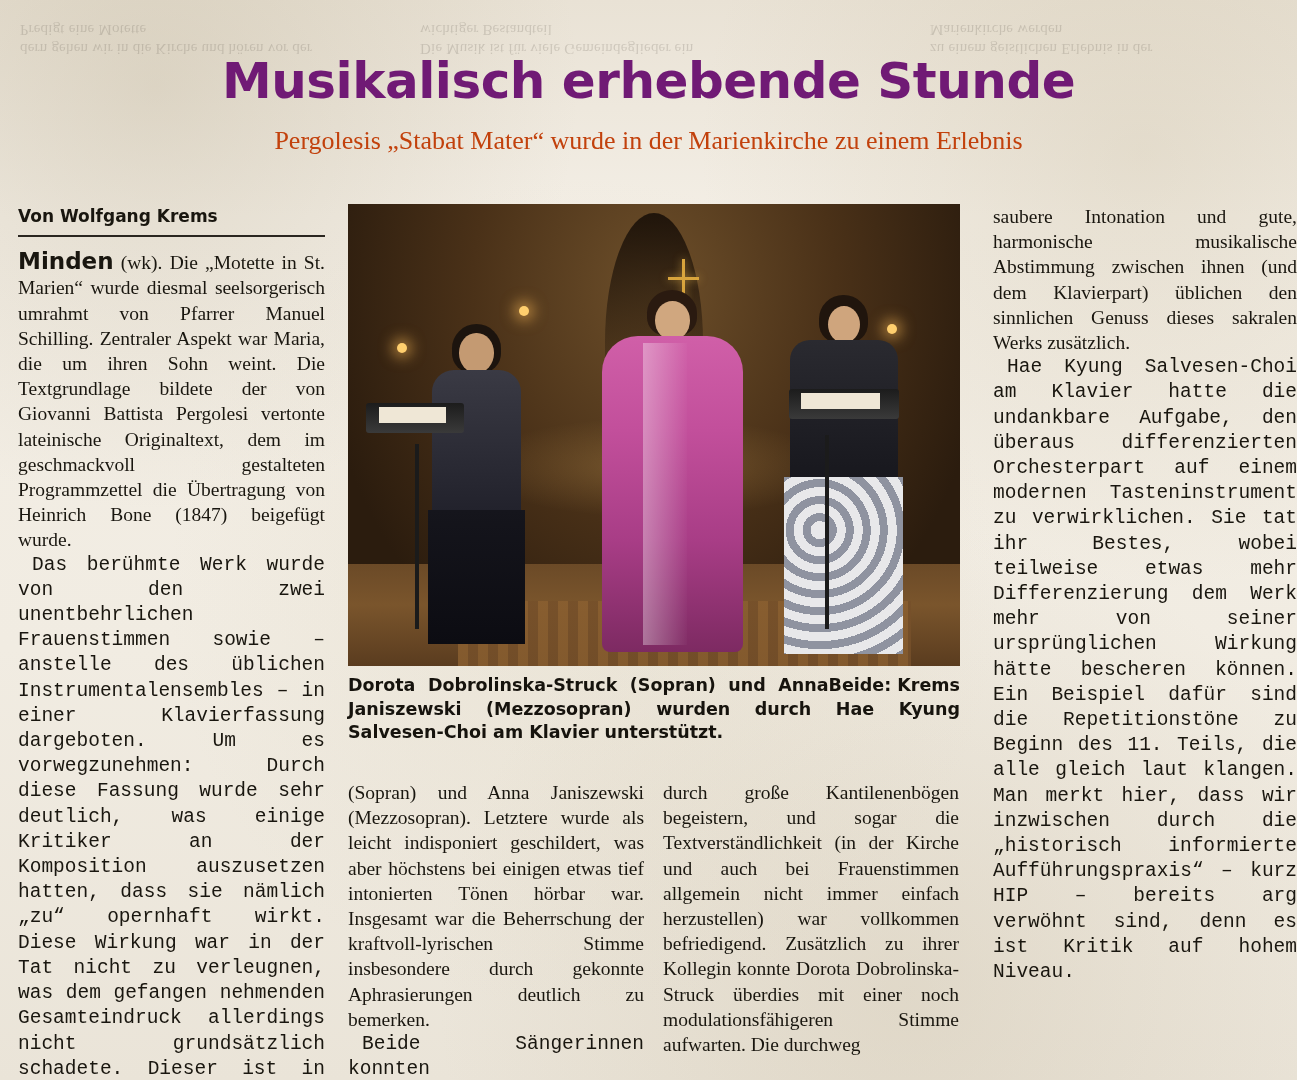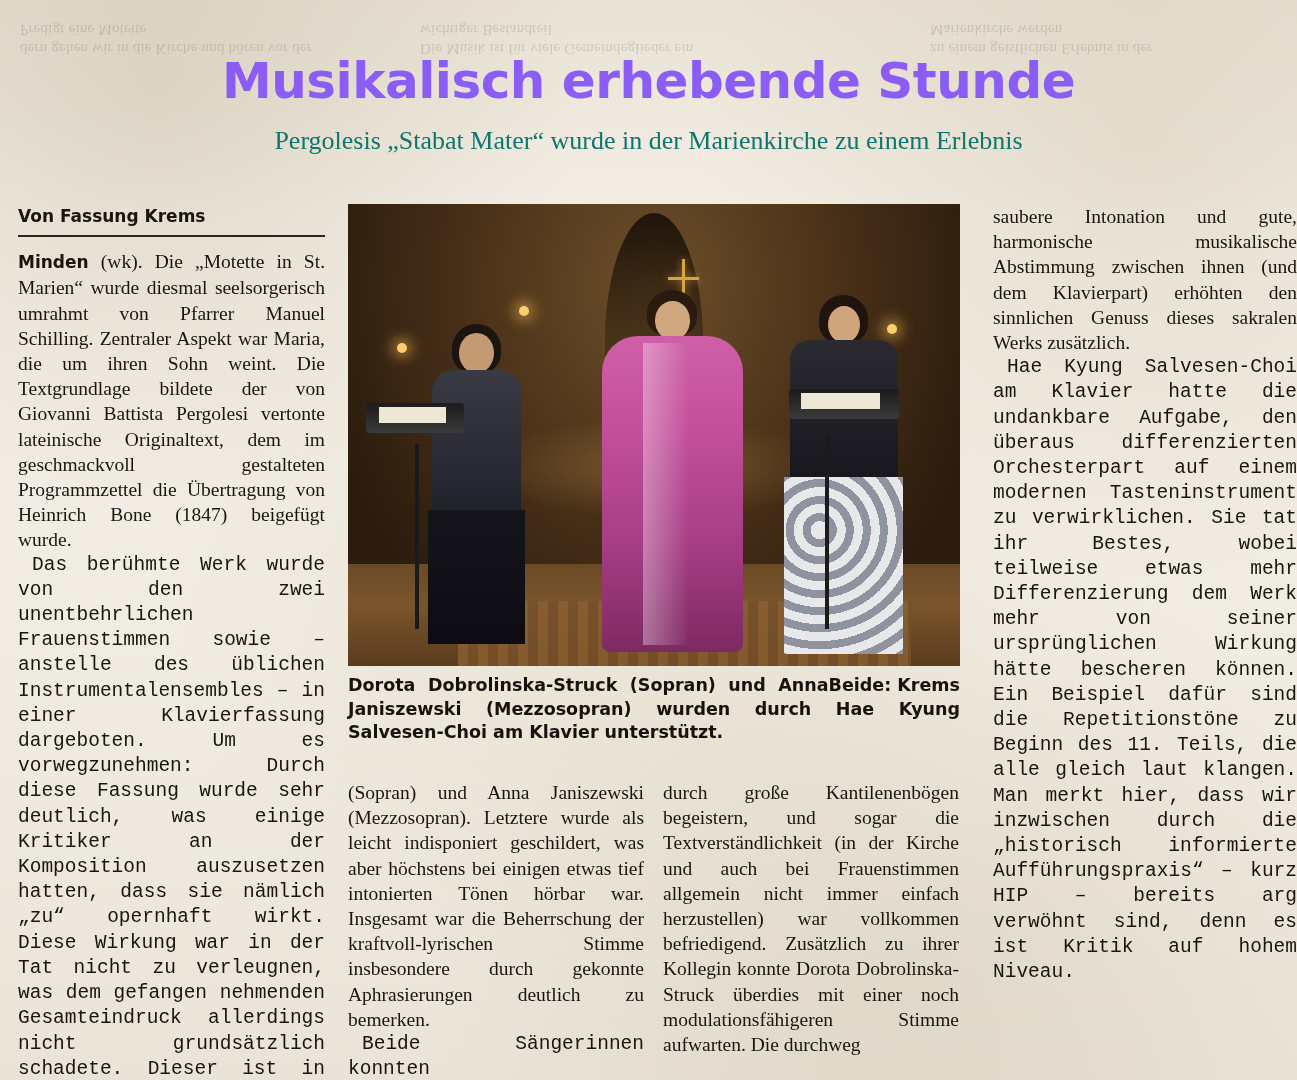--- a/index.html
+++ b/index.html
@@ -56,28 +56,28 @@
   }
 
   h1.headline {
     margin: 0;
     padding: 52px 0 0 0;
     text-align: center;
     font-family: "DejaVu Sans", sans-serif;
     font-weight: bold;
     font-size: 50px;
     letter-spacing: -0.5px;
-    color: #8b5cf6;
+    color: #701a75;
   }
   .subhead {
     margin: 16px 0 0 0;
     text-align: center;
     font-family: "Liberation Serif", serif;
     font-size: 26px;
-    color: #0f766e;
+    color: #c2410c;
   }
 
   .columns {
     position: absolute;
     top: 204px;
     left: 18px;
     right: 16px;
     height: 860px;
   }
 
@@ -103,21 +103,21 @@
     margin: 0 0 6px 0;
   }
   .rule {
     border-top: 2px solid #2a2620;
     margin: 4px 0 12px 0;
     width: 100%;
   }
   .lead-place {
     font-family: "DejaVu Sans", sans-serif;
     font-weight: bold;
-    font-size: 17px;
+    font-size: 23px;
   }
   p.para {
     margin: 0;
     text-indent: 0;
   }
   p.para + p.para {
     text-indent: 14px;
     font-family: Liberation Mono, monospace;
   }
 
@@ -243,21 +243,21 @@
   </div>
 
   <div class="content">
 
     <h1 class="headline">Musikalisch erhebende Stunde</h1>
     <div class="subhead">Pergolesis „Stabat Mater“ wurde in der Marienkirche zu einem Erlebnis</div>
 
     <div class="columns">
 
       <div class="col col-left">
-        <div class="byline">Von Fassung Krems</div>
+        <div class="byline">Von Wolfgang Krems</div>
         <div class="rule"></div>
         <p class="para">
           <span class="lead-place">Minden</span>
           <span>(wk). Die „Motette in St. Marien“ wurde diesmal seelsorgerisch umrahmt von Pfarrer Manuel Schilling. Zentraler Aspekt war Maria, die um ihren Sohn weint. Die Textgrundlage bildete der von Giovanni Battista Pergolesi vertonte lateinische Originaltext, dem im geschmackvoll gestalteten Programmzettel die Übertragung von Heinrich Bone (1847) beigefügt wurde.</span>
         </p>
         <p class="para">Das berühmte Werk wurde von den zwei unentbehrlichen Frauenstimmen sowie – anstelle des üblichen Instrumentalensembles – in einer Klavierfassung dargeboten. Um es vorwegzunehmen: Durch diese Fassung wurde sehr deutlich, was einige Kritiker an der Komposition auszusetzen hatten, dass sie nämlich „zu“ opernhaft wirkt. Diese Wirkung war in der Tat nicht zu verleugnen, was dem gefangen nehmenden Gesamteindruck allerdings nicht grundsätzlich schadete. Dieser ist in erster Linie den beiden Solistinnen zu verdanken, Dorota Dobrolinska-Struck</p>
       </div>
 
       <div class="figure">
         <div class="photo">
@@ -307,19 +307,19 @@
       <div class="col col-mid2">
         <p class="para">durch große Kantilenenbögen begeistern, und sogar die Textverständlichkeit (in der Kirche und auch bei Frauenstimmen allgemein nicht immer einfach herzustellen) war vollkommen befriedigend. Zusätzlich zu ihrer Kollegin konnte Dorota Dobrolinska-Struck überdies mit einer noch modulationsfähigeren Stimme aufwarten. Die durchweg</p>
       </div>
 
       <div class="col col-mid1">
         <p class="para">(Sopran) und Anna Janiszewski (Mezzosopran). Letztere wurde als leicht indisponiert geschildert, was aber höchstens bei einigen etwas tief intonierten Tönen hörbar war. Insgesamt war die Beherrschung der kraftvoll-lyrischen Stimme insbesondere durch gekonnte Aphrasierungen deutlich zu bemerken.</p>
         <p class="para">Beide Sängerinnen konnten</p>
       </div>
 
       <div class="col col-right">
-        <p class="para">saubere Intonation und gute, harmonische musikalische Abstimmung zwischen ihnen (und dem Klavierpart) erhöhten den sinnlichen Genuss dieses sakralen Werks zusätzlich.</p>
+        <p class="para">saubere Intonation und gute, harmonische musikalische Abstimmung zwischen ihnen (und dem Klavierpart) üblichen den sinnlichen Genuss dieses sakralen Werks zusätzlich.</p>
         <p class="para">Hae Kyung Salvesen-Choi am Klavier hatte die undankbare Aufgabe, den überaus differenzierten Orchesterpart auf einem modernen Tasteninstrument zu verwirklichen. Sie tat ihr Bestes, wobei teilweise etwas mehr Differenzierung dem Werk mehr von seiner ursprünglichen Wirkung hätte bescheren können. Ein Beispiel dafür sind die Repetitionstöne zu Beginn des 11. Teils, die alle gleich laut klangen. Man merkt hier, dass wir inzwischen durch die „historisch informierte Aufführungspraxis“ – kurz HIP – bereits arg verwöhnt sind, denn es ist Kritik auf hohem Niveau.</p>
       </div>
 
     </div>
   </div>
 </div>
 
 </body></html>

